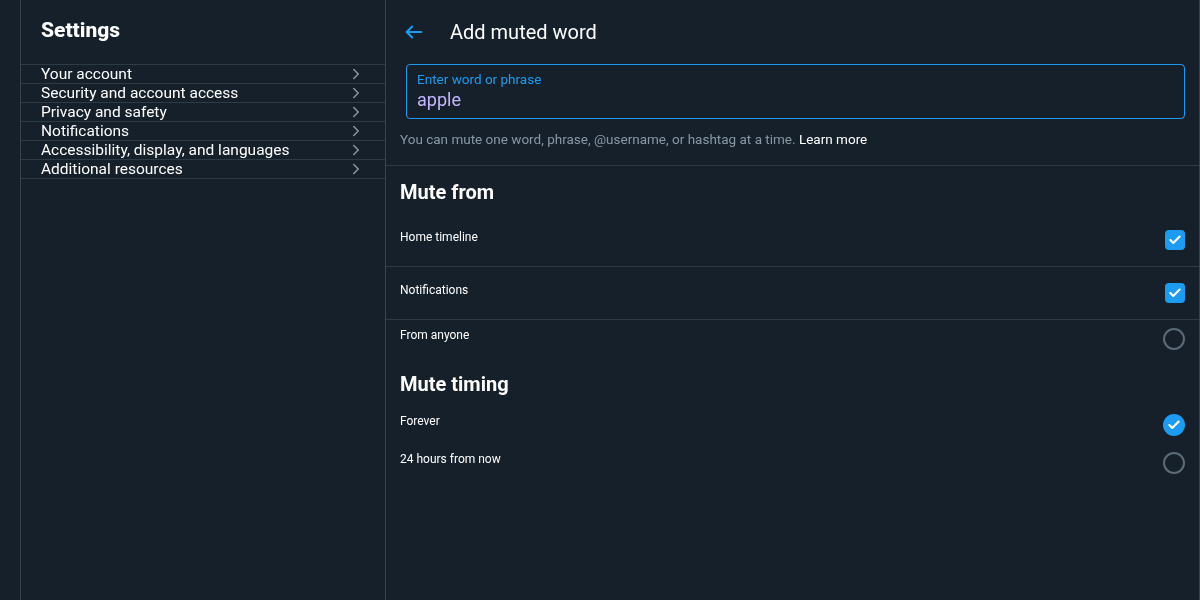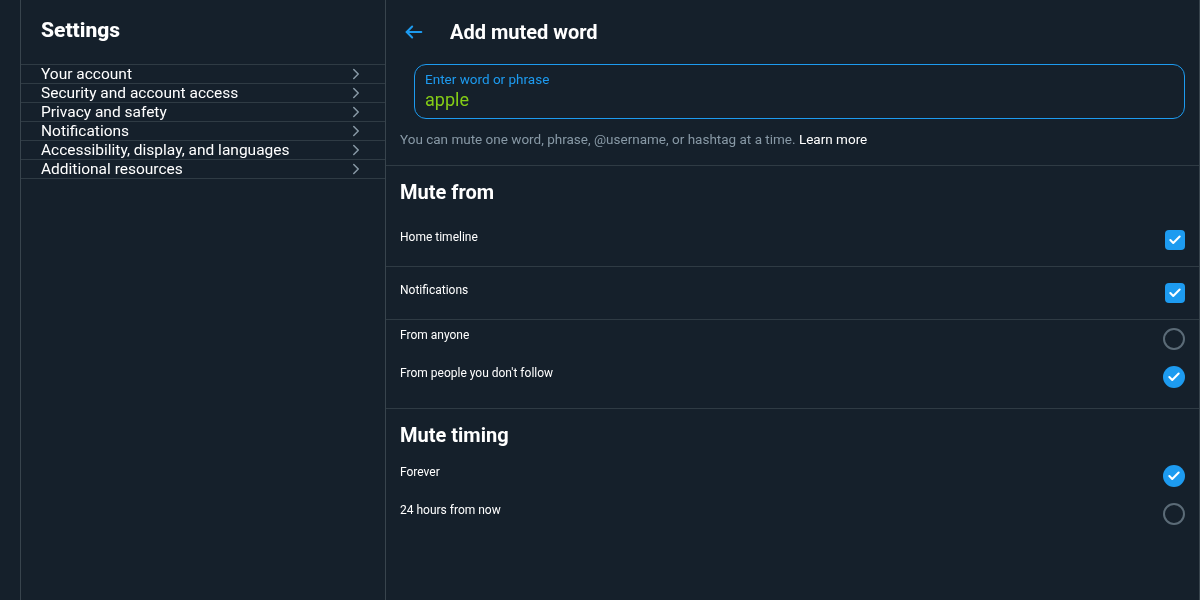--- a/index.html
+++ b/index.html
@@ -50,39 +50,39 @@
   .back-btn {
     width: 36px; height: 36px;
     display: flex; align-items: center; justify-content: center;
     border-radius: 50%;
     cursor: pointer;
     color: #1d9bf0;
     margin-right: 18px;
   }
   .main-title {
     font-size: 20px;
-    font-weight: 700;
+    font-weight: 400;
   }
   .input-wrap {
-    margin: 0 14px 6px 28px;
+    margin: 0 14px 6px 20px;
     border: 1px solid #1d9bf0;
-    border-radius: 12px;
+    border-radius: 4px;
     padding: 6px 10px 8px 10px;
     background: #15202b;
   }
   .input-label {
     font-size: 13.5px;
     color: #1d9bf0;
   }
   .text-input {
     width: 100%;
     background: transparent;
     border: none;
     outline: none;
-    color: #84cc16;
+    color: #c4b5fd;
     font-size: 18px;
     margin-top: 2px;
     font-family: inherit;
   }
   .hint {
     font-size: 13.5px;
     color: #8899a6;
     padding: 6px 14px 18px 14px;
     border-bottom: 1px solid #2f3b44;
   }
@@ -225,30 +225,20 @@
             <polyline points="20 6 9 17 4 12"></polyline>
           </svg>
       </span>
     </span>
   </div>
 
   <div class="option-row tight">
     <span>From anyone</span>
     <span class="radio"></span>
   </div>
-  <div class="option-row tight section-divider" style="padding-bottom:20px;">
-    <span>From people you don't follow</span>
-    <span class="radio checked">
-      <span>
-        <svg viewBox="0 0 24 24" fill="none" stroke="#fff" stroke-width="3.5" stroke-linecap="round" stroke-linejoin="round">
-            <polyline points="20 6 9 17 4 12"></polyline>
-          </svg>
-      </span>
-    </span>
-  </div>
 
   <div class="section-title">Mute timing</div>
 
   <div class="option-row tight">
     <span>Forever</span>
     <span class="radio checked">
       <span>
         <svg viewBox="0 0 24 24" fill="none" stroke="#fff" stroke-width="3.5" stroke-linecap="round" stroke-linejoin="round">
             <polyline points="20 6 9 17 4 12"></polyline>
           </svg>

